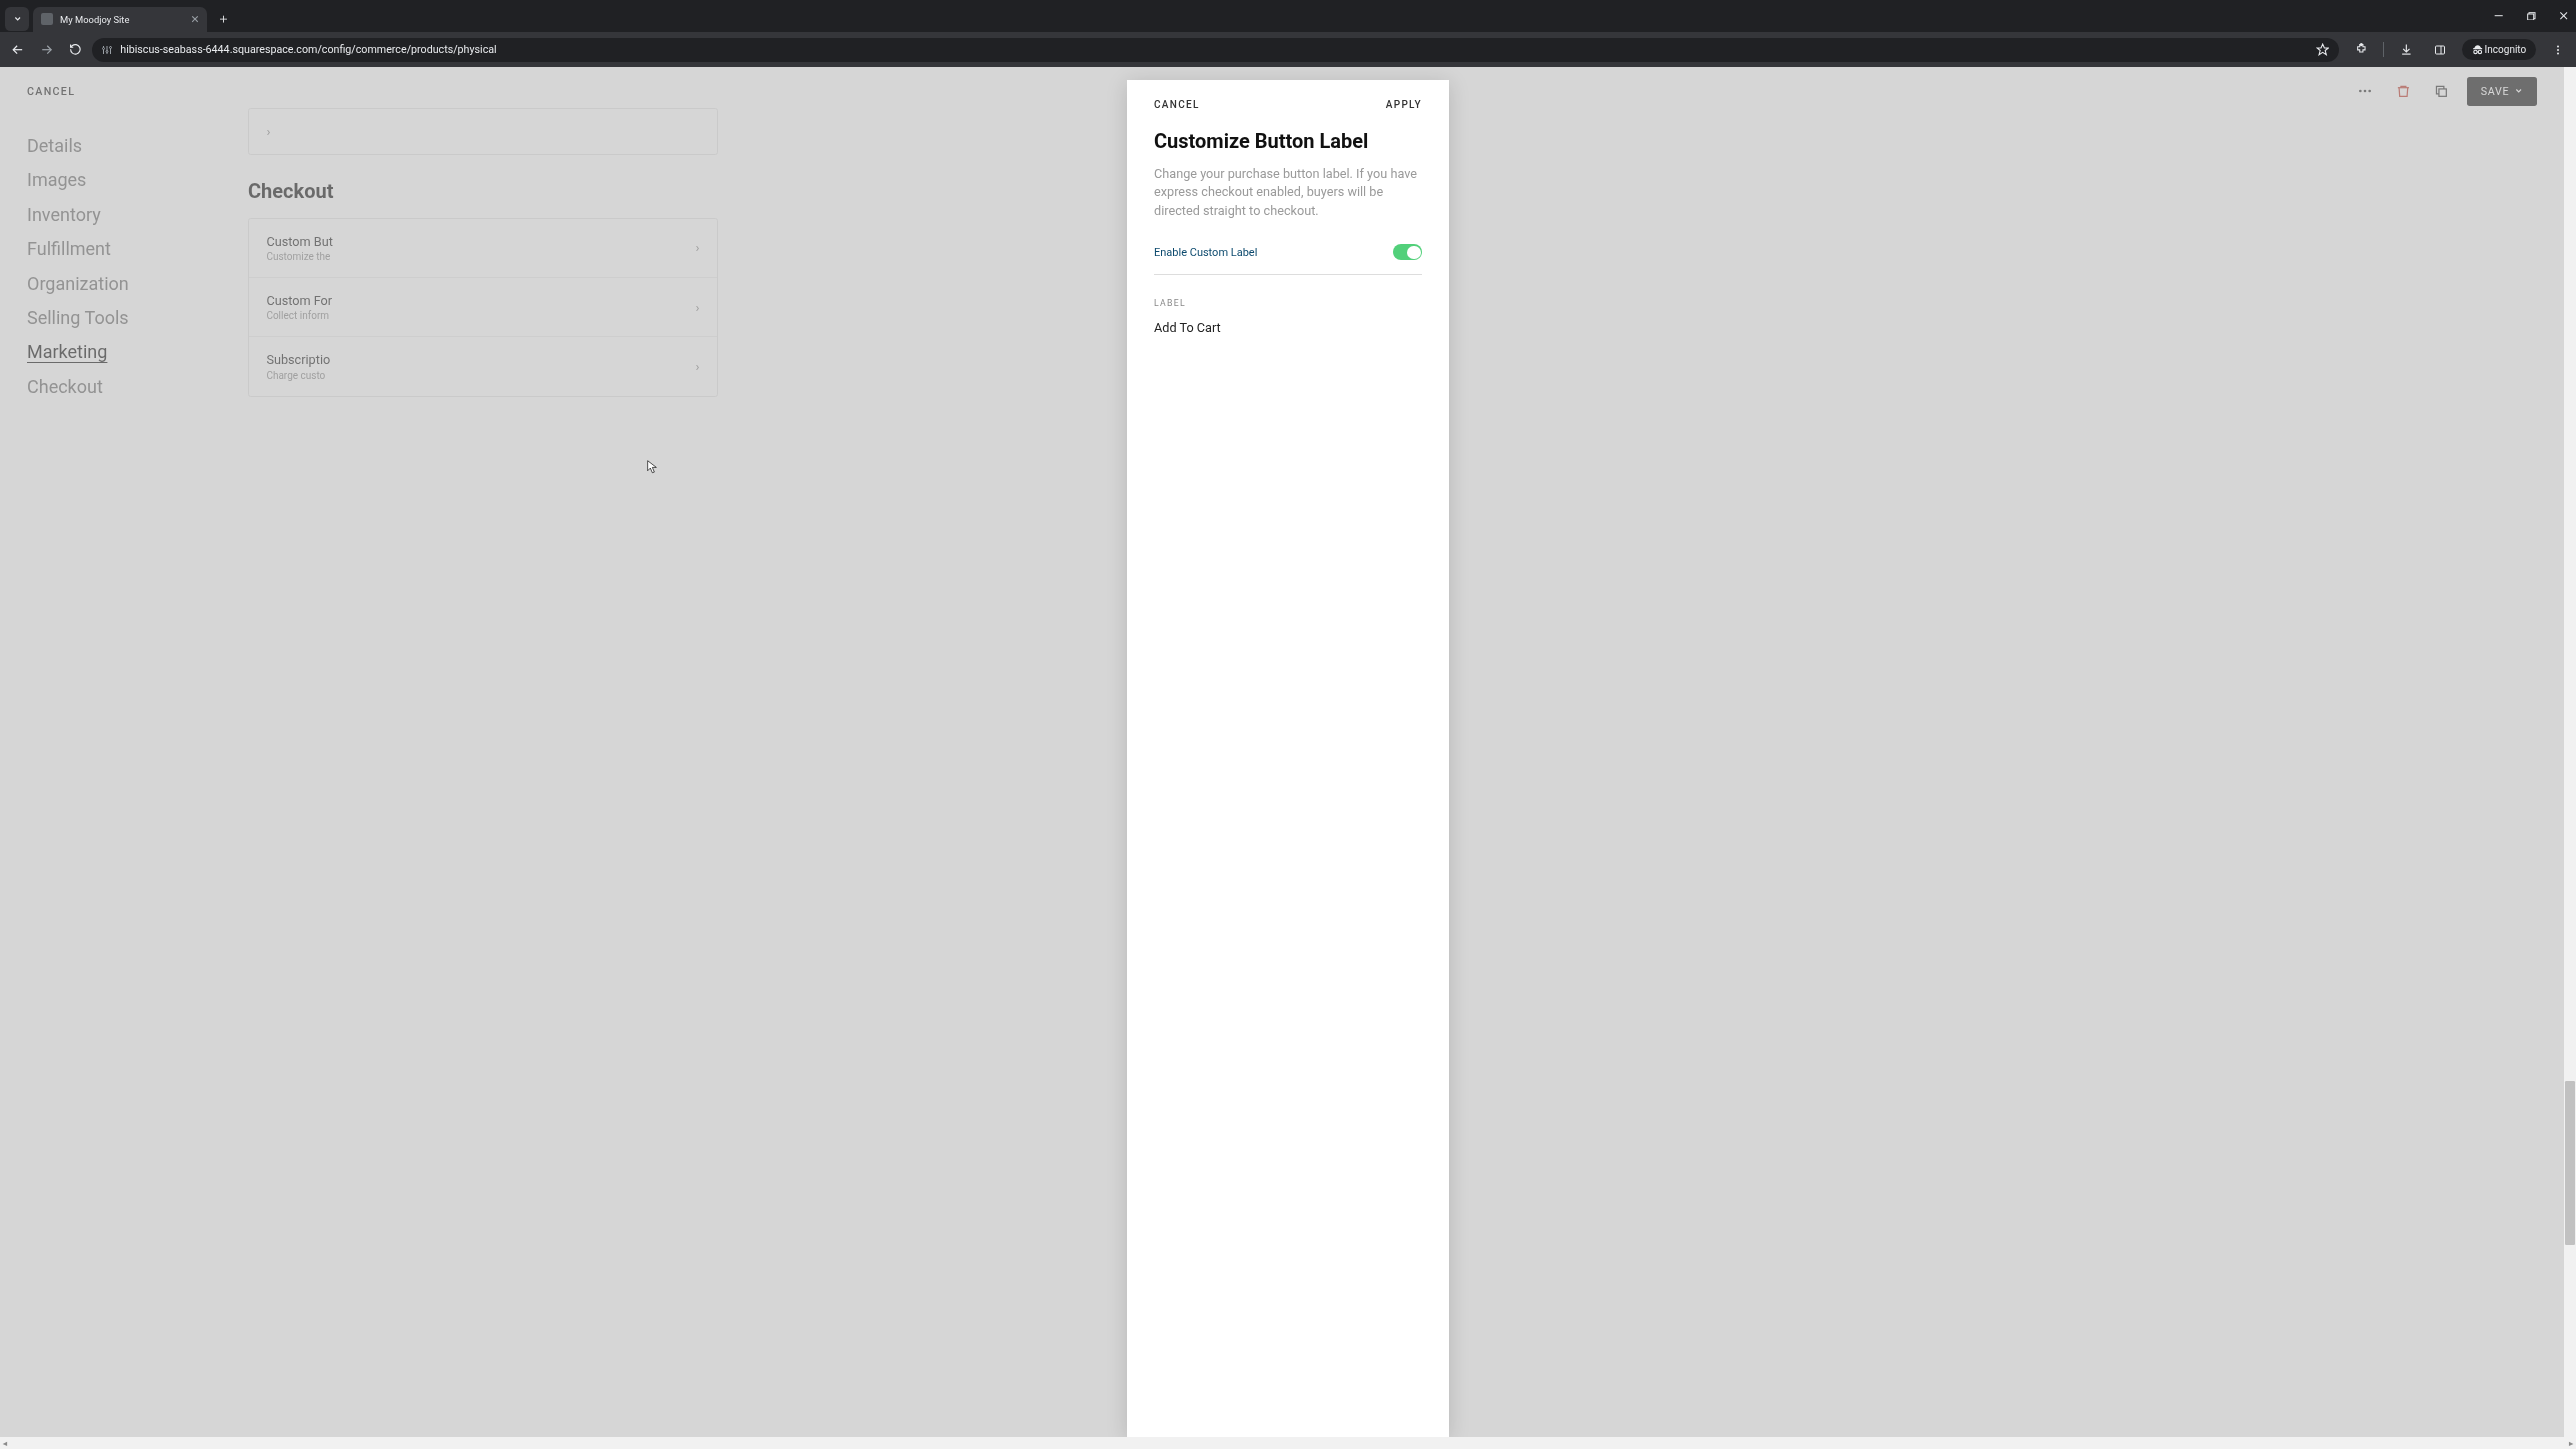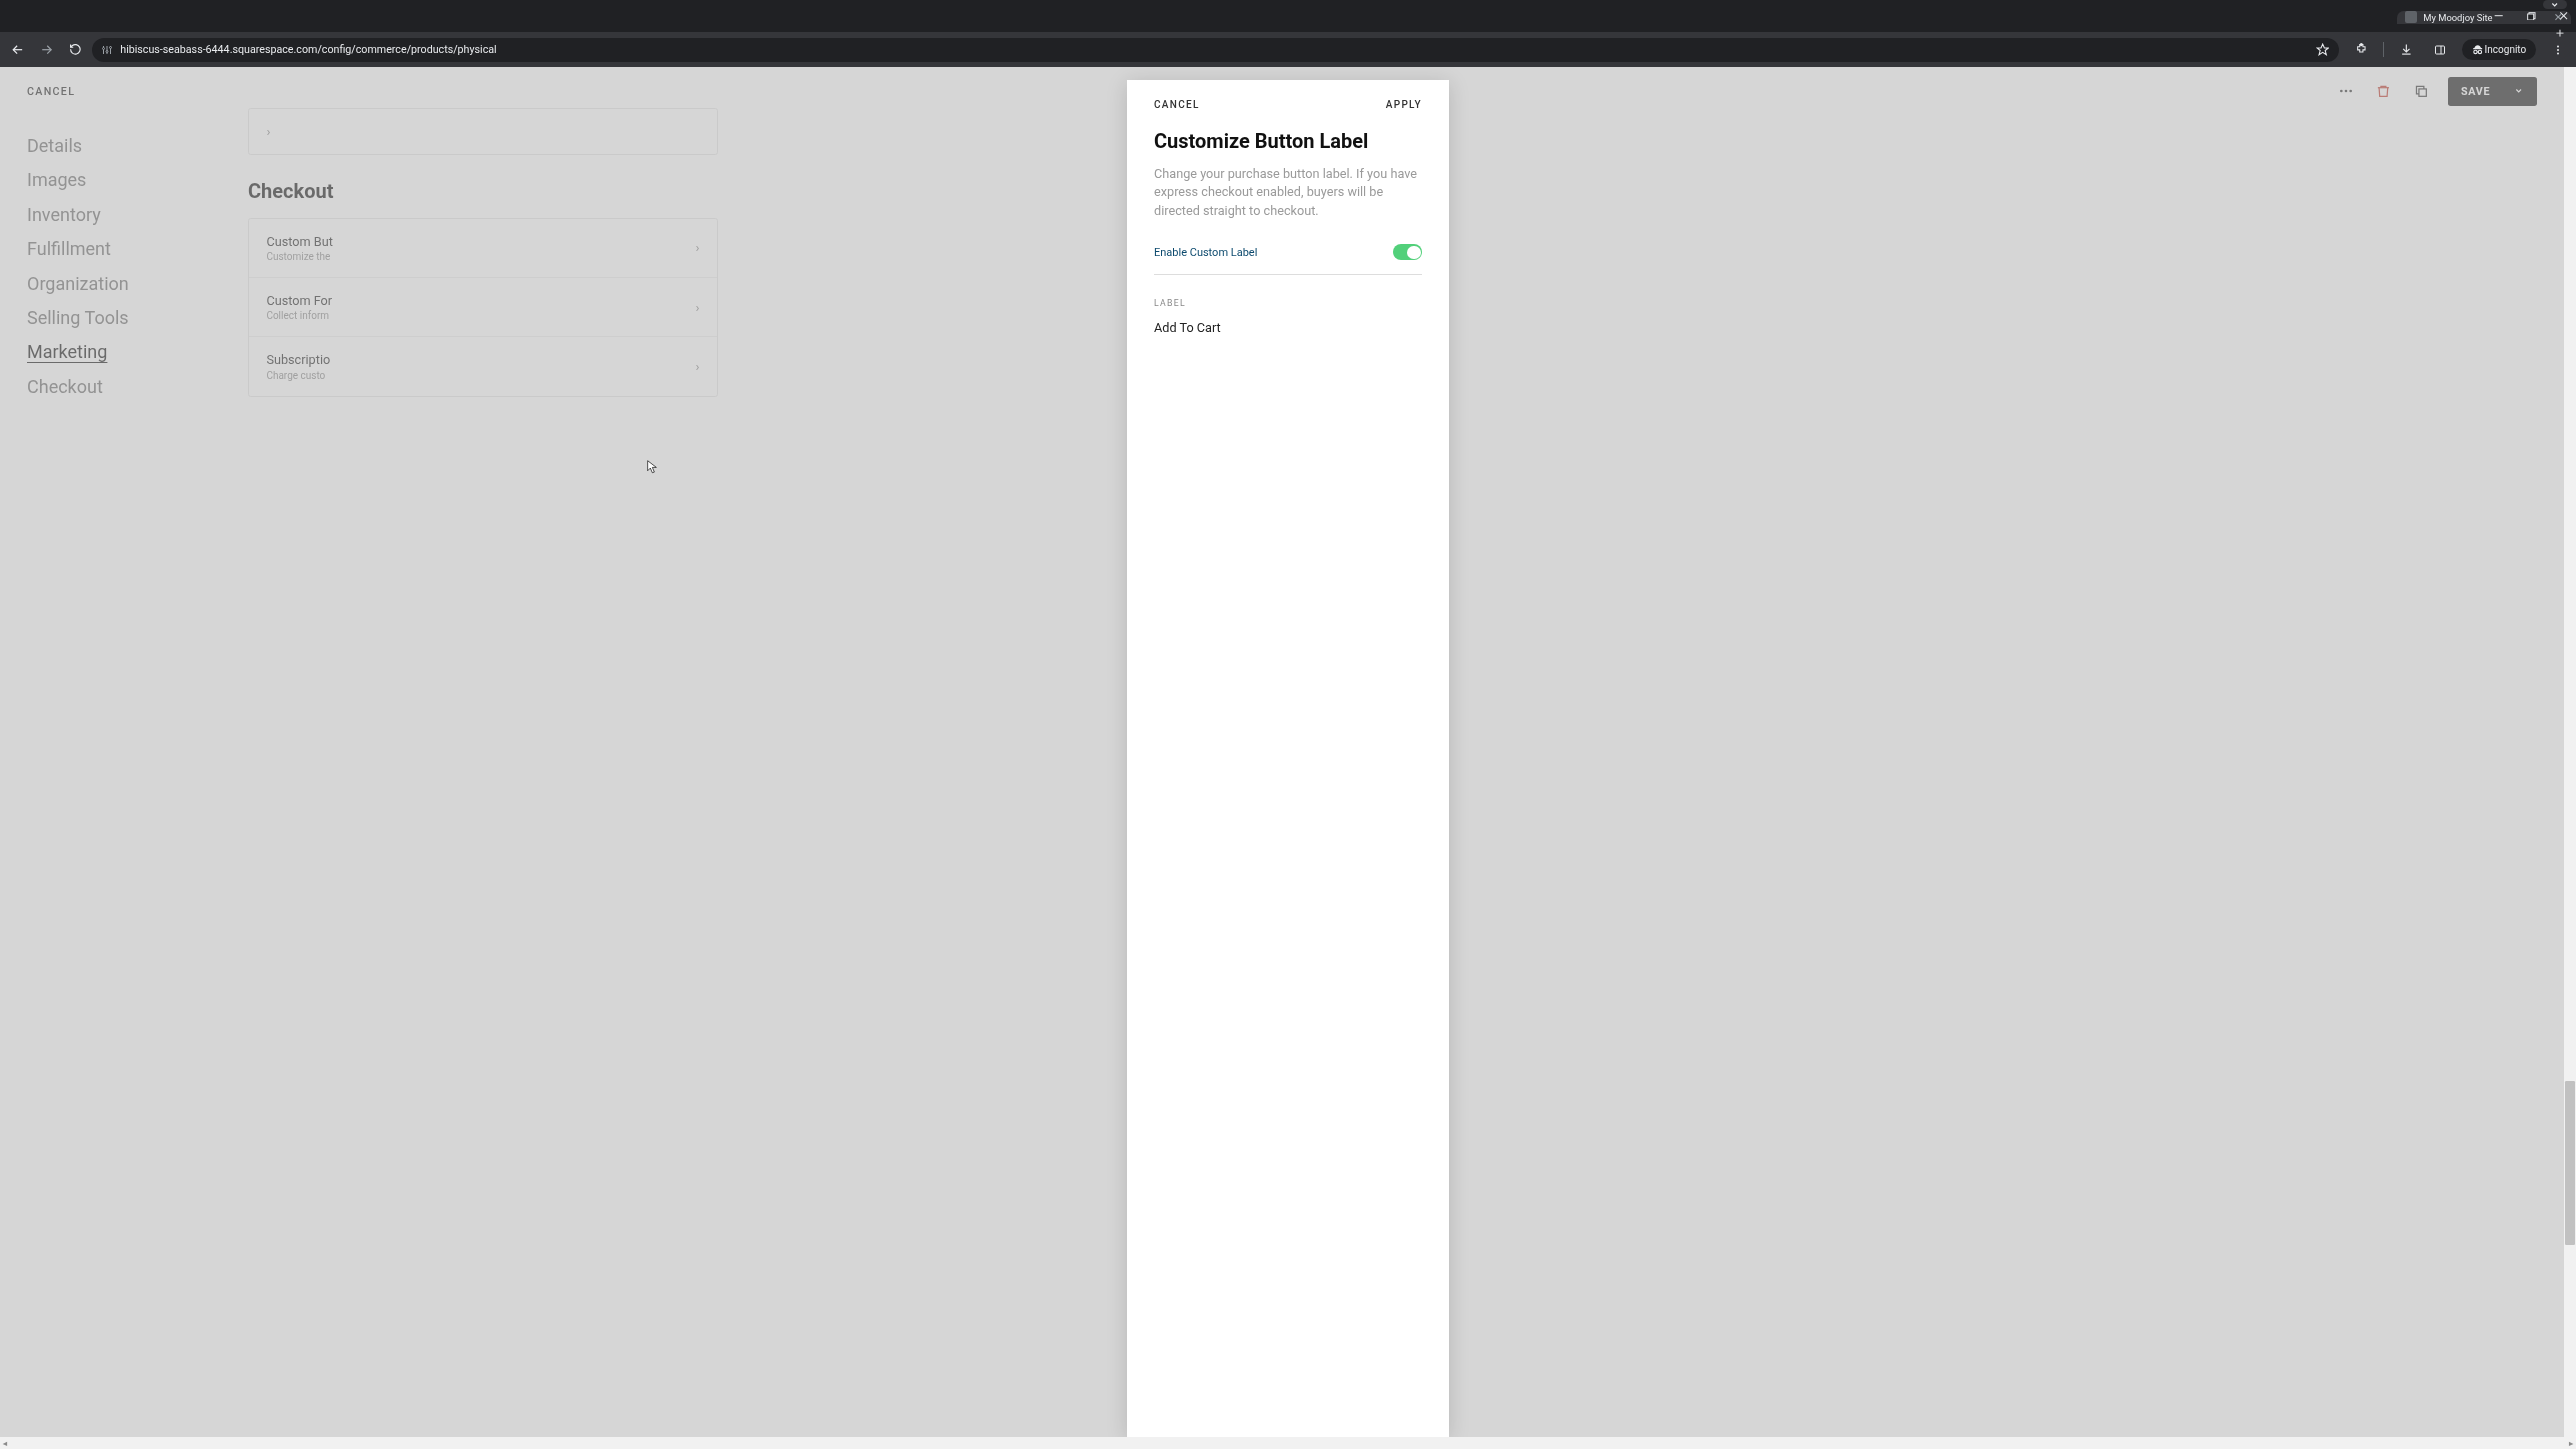--- a/index.html
+++ b/index.html
@@ -1,20 +1,20 @@
 <!DOCTYPE html>
 <html style="font-size:10.7px"><head>
 <meta charset="utf-8">
 <style>
   * { margin: 0; padding: 0; box-sizing: border-box; font-family: -apple-system, BlinkMacSystemFont, "Segoe UI", Roboto, Helvetica, Arial, sans-serif; }
   html, body { width: 100%; height: 100%; background: #202124; overflow: hidden; }
 
   
   .browser { width: 100%; height: 100%; display: flex; flex-direction: column; }
-  .tabbar { height: 32px; background: #202124; display: flex; align-items: flex-end; padding: 0 5.4px; position: relative; flex-direction: column; }
+  .tabbar { height: 32px; background: #202124; display: flex; align-items: flex-end; padding: 0 5.4px; position: relative; }
   .tab-dropdown { width: 24px; height: 24px; background: #35363a; border-radius: 5.4px; display:flex; align-items:center; justify-content:center; margin-right:4px; margin-bottom:1.3px; }
   .tab { height: 25.5px; background: #35363a; border-radius: 6.7px 6.7px 0 0; display: flex; align-items: center; padding: 0 8px; min-width: 174px; color: #e8eaed; font-size: 9.4px; gap: 6.7px; }
   .tab .favicon { width:12px; height:12px; background:#5f6368; border-radius:2px; }
   .tab .close { margin-left:auto; color:#9aa0a6; font-size:10.7px; cursor:pointer; }
   .newtab { width:21.5px; height:21.5px; display:flex; align-items:center; justify-content:center; color:#e8eaed; font-size:13.4px; margin-left:5.4px; margin-bottom:2.7px; cursor:pointer; }
   .win-controls { position:absolute; right:5.4px; top:0; height:32px; display:flex; align-items:center; gap:19px; color:#e8eaed; }
   .win-controls span { cursor:pointer; display:flex; align-items:center; justify-content:center; width:13.4px; height:13.4px; }
 
   .toolbar { height: 35px; background: #35363a; display: flex; align-items: center; padding: 0 6.7px; gap: 5.4px; }
   .nav-btn { width:23px; height:23px; display:flex; align-items:center; justify-content:center; color:#9aa0a6; border-radius:50%; cursor:pointer; }
@@ -32,21 +32,21 @@
   .page-scroll-v .thumb { position:absolute; right:1.3px; width:9.4px; background:#c1c1c1; border-radius:1.3px; top:74%; height:12%; }
   .page-scroll-h { position:absolute; left:0; right:0; bottom:0; height:12px; background:#f1f1f1; display:flex; align-items:center; justify-content:space-between; padding:0 1.3px; }
   .page-scroll-h .arrow { color:#8a8a8a; font-size:7.4px; }
 
   .app { position:absolute; inset:0 12px 12px 0; background:#fff; }
   .app-header { height:48px; display:flex; align-items:center; padding:0 27px; }
   .app-header .left { font-size:10.7px; letter-spacing:1.3px; color:#222; font-weight:500; cursor:pointer; }
   .app-header .right { margin-left:auto; display:flex; align-items:center; gap:14.8px; }
   .icon-btn { width:23px; height:23px; display:flex; align-items:center; justify-content:center; cursor:pointer; color:#333; }
   .icon-btn.danger { color:#c0392b; }
-  .save-btn { background:#1a1a1a; color:#fff; padding:8px 13.4px; border-radius:2.7px; display:flex; align-items:center; gap:24px; font-size:10.7px; letter-spacing:0.7px; cursor:pointer; font-weight:700; }
+  .save-btn { background:#1a1a1a; color:#fff; padding:8px 13.4px; border-radius:2.7px; display:flex; align-items:center; gap:5px; font-size:10.7px; letter-spacing:0.7px; cursor:pointer; font-weight:400; }
 
   .body { display:flex; padding:0 27px; height:calc(100% - 48px); }
   .sidebar { width:221px; padding-top:13.4px; }
   .sidebar-item { font-size:18px; color:#6b6b6b; padding:6.7px 0; cursor:pointer; }
   .sidebar-item.active { color:#111; text-decoration:underline; text-underline-offset:4px; }
 
   .main { flex:1; max-width:470px; padding-top:0; }
   .section-row { border:0.7px solid #e5e5e5; border-radius:2.7px; margin-bottom:12px; }
   .row-item { padding:14.8px 17.4px; display:flex; align-items:center; border-bottom:0.7px solid #eee; cursor:pointer; }
   .row-item:last-child { border-bottom:none; }

